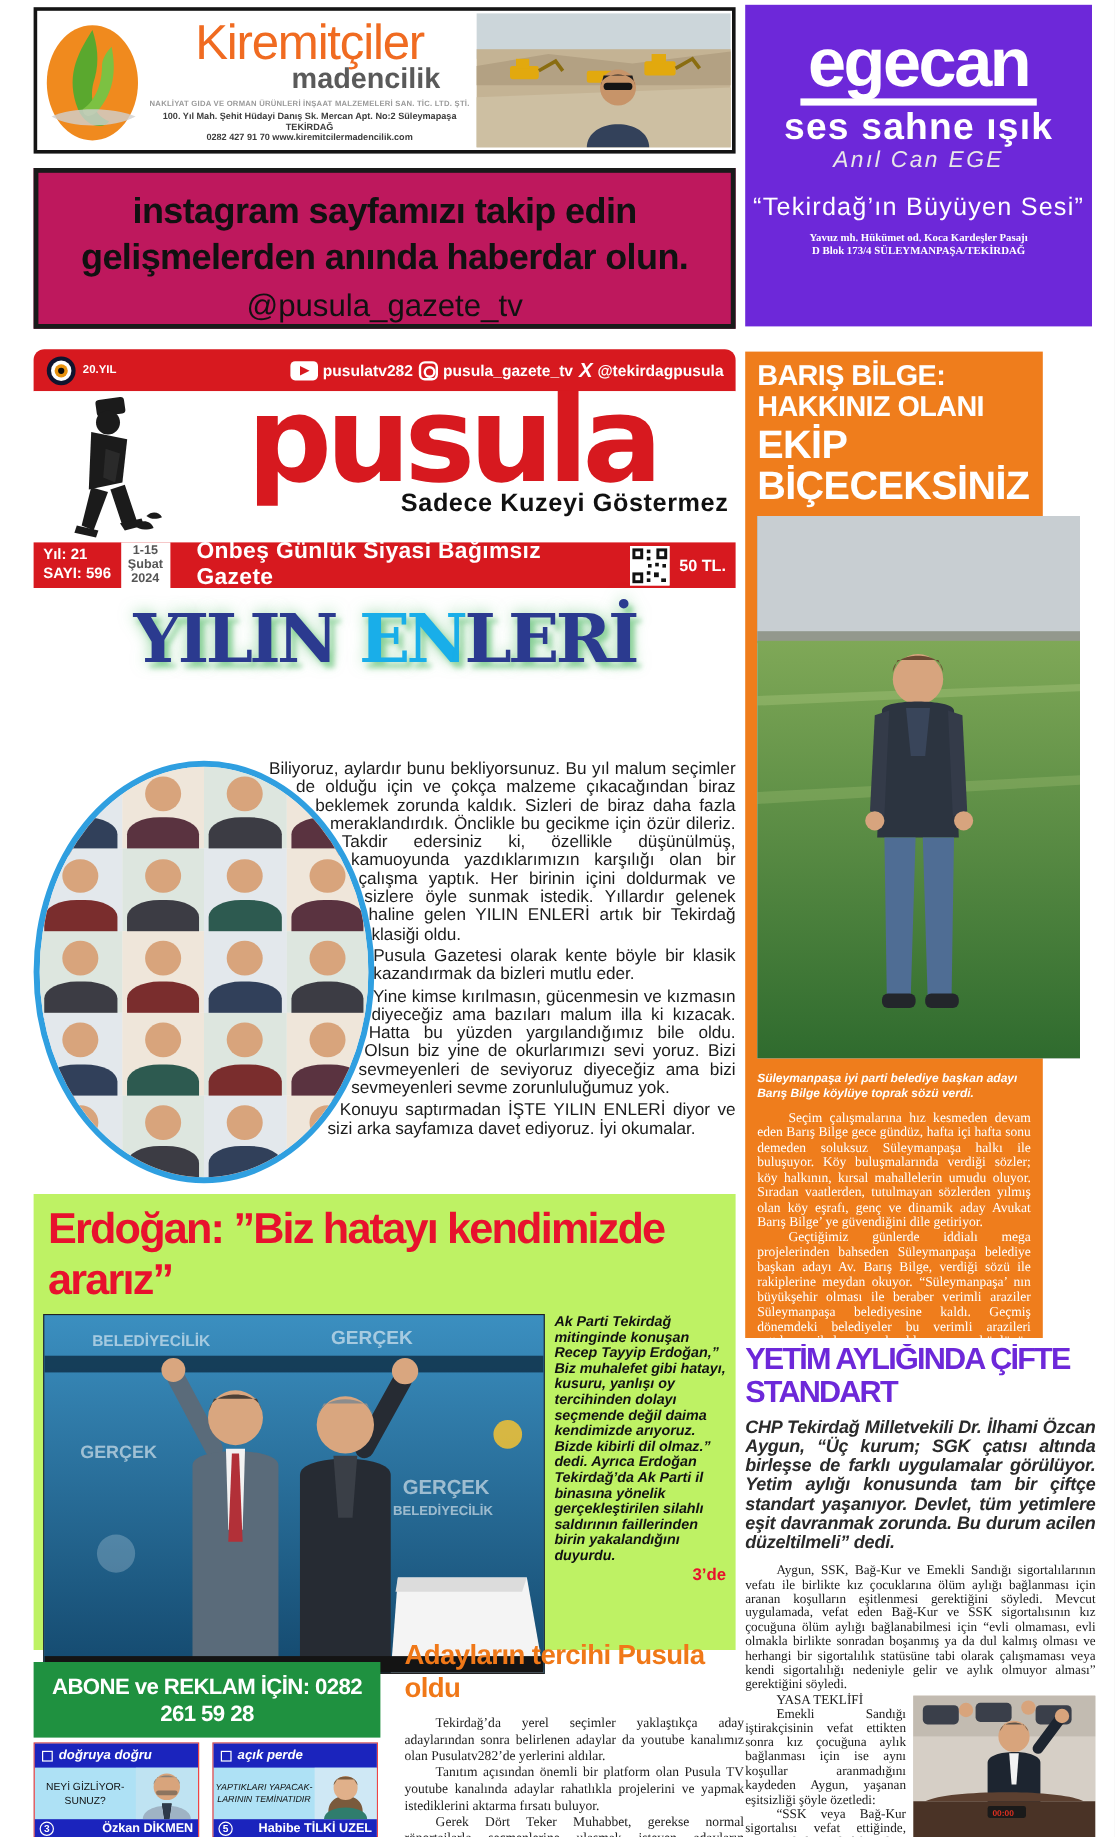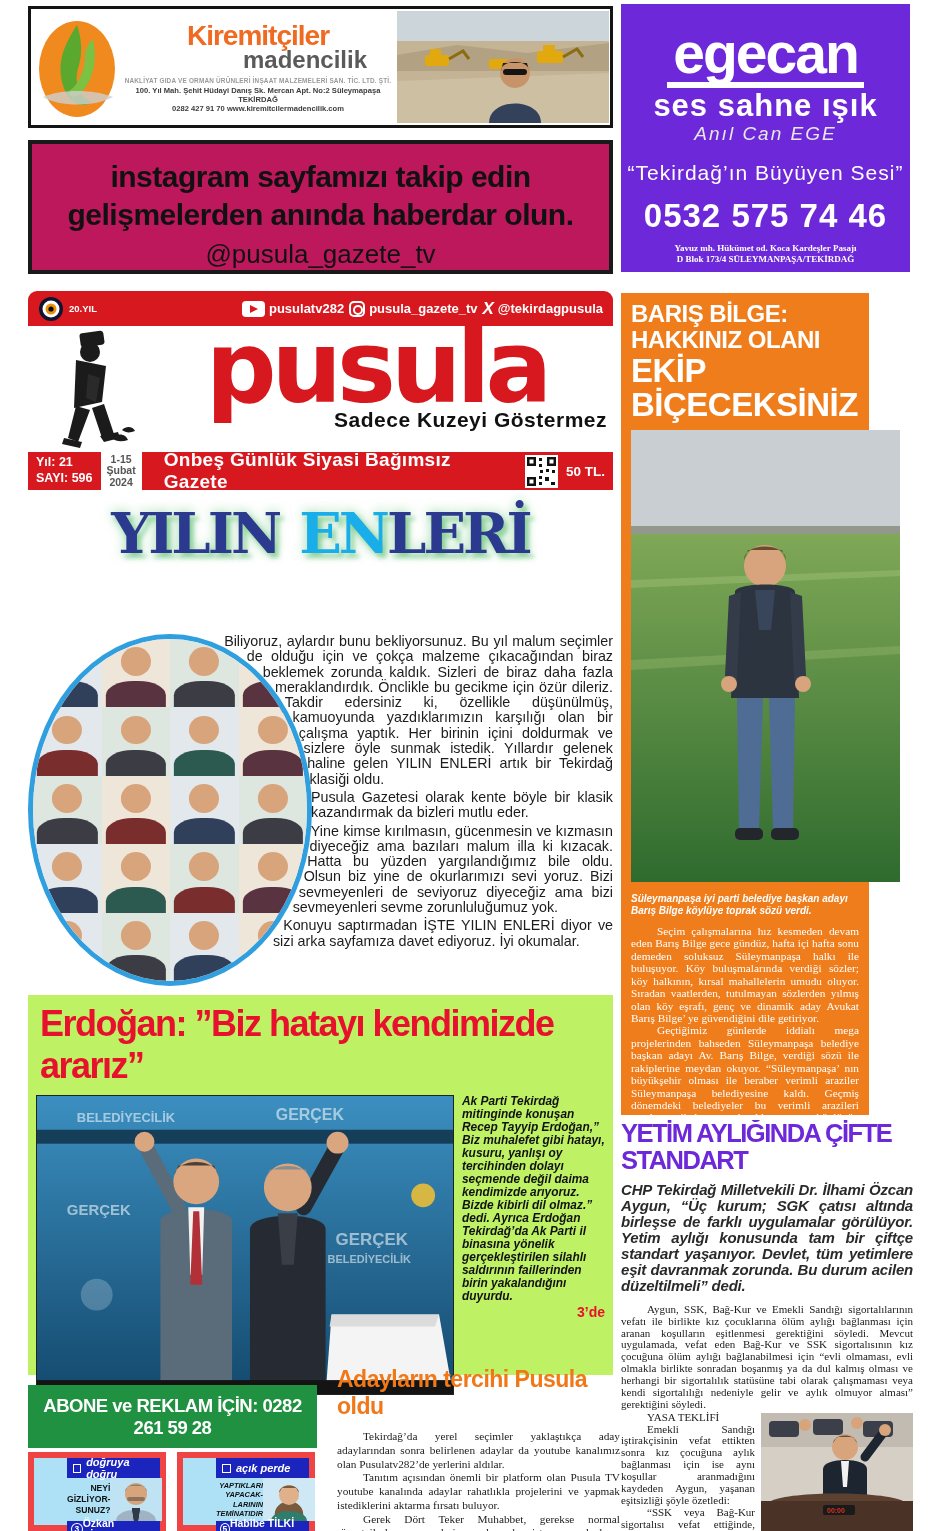--- a/index.html
+++ b/index.html
@@ -4,21 +4,21 @@
 <style>
   * { margin:0; padding:0; box-sizing:border-box; }
   body { background:#e9e9e9; font-family:"Liberation Sans", sans-serif; }
   .page { position:relative; width:929px; height:1531px; background:#fff; margin:0 auto; overflow:hidden; }
   .abs { position:absolute; }
 
   
   #ad-kiremitciler { left:28px; top:6px; width:585px; height:122px; border:3px solid #141414; background:#fff; display:flex; align-items:center; }
   .kirem-logo { width:84px; height:108px; flex:0 0 84px; margin-left:4px; }
   .kirem-text { flex:1; text-align:center; padding:2px 4px; }
-  .kirem-title { color:#f06b21; font-size:28px; font-weight:700; letter-spacing:-1px; line-height:1; }
+  .kirem-title { color:#f06b21; font-size:41px; font-weight:400; letter-spacing:-1px; line-height:1; }
   .kirem-sub { color:#5a5a5a; font-size:24px; font-weight:700; line-height:1; text-align:right; padding-right:26px; margin-top:-2px; }
   .kirem-l1 { color:#9a9a9a; font-size:6.4px; font-weight:700; margin-top:5px; letter-spacing:.2px; }
   .kirem-l2 { color:#3c3c3c; font-size:7.6px; font-weight:700; margin-top:2px; }
   .kirem-l3 { color:#3c3c3c; font-size:7.6px; font-weight:700; }
   .kirem-photo { width:212px; height:112px; flex:0 0 212px; margin-right:1px; }
 
   
   #ad-egecan { left:621px; top:4px; width:289px; height:268px; background:#6d28d9; color:#fff; text-align:center; padding-top:22px; }
   .ege-name { font-size:57px; font-weight:800; letter-spacing:-2px; line-height:.95; display:inline-block; border-bottom:6px solid #fff; padding:0 6px 2px 6px; }
   .ege-sub { font-size:31px; font-weight:800; letter-spacing:1px; line-height:1.05; margin-top:2px; }
@@ -90,26 +90,26 @@
   .erdogan-head { padding:8px 10px 2px 12px; font-size:36px; font-weight:800; color:#e8112d; letter-spacing:-1.5px; }
   .erdogan-body { display:flex; padding:6px 8px 4px 8px; gap:8px; }
   .erdogan-photo { width:418px; height:300px; flex:0 0 418px; border:1px solid #222; background:#2e7fae; }
   .erdogan-text { flex:1; font-size:11.9px; font-weight:700; font-style:italic; line-height:1.09; color:#111; }
   .page-ref { text-align:right; color:#e8112d; font-size:14px; font-weight:800; font-style:normal; margin-top:2px; }
 
   
   #abone { left:28px; top:1385px; width:289px; height:63px; background:#1f9140; color:#fff; display:flex; align-items:center; justify-content:center; text-align:center; font-size:18.5px; font-weight:800; letter-spacing:-.5px; }
 
   
-  .cand { position:absolute; top:1452px; width:138px; height:79px; border:6px solid #ef4444; background:#aee1f5;padding-left:33px; }
+  .cand { position:absolute; top:1452px; width:138px; height:79px; border:1px solid #ef4444; background:#aee1f5; }
   #cand-1 { left:28px; } #cand-2 { left:177px; }
   .cand-head { height:20px; background:#1b24bd; color:#fff; display:flex; align-items:center; gap:5px; padding:0 6px; font-size:11px; font-style:italic; font-weight:600; }
   .box-icon { width:9px; height:9px; border:1.5px solid #fff; }
   .cand-bodyrow { height:43px; display:flex; align-items:center; }
-  .cand-slogan { flex:1; font-size:8.6px; font-weight:700; text-align:right; color:#101010; line-height:1.25; }
+  .cand-slogan { flex:1; font-size:8.6px; font-weight:400; text-align:center; color:#101010; line-height:1.25; }
   .cand-slogan.it { font-style:italic; font-size:7.4px; }
   .cand-photo { width:52px; height:43px; flex:0 0 52px; }
   .cand-foot { height:16px; background:#1b24bd; color:#fff; display:flex; align-items:center; padding:0 4px; font-size:10.5px; font-weight:700; }
   .cand-num { width:12px; height:12px; border:1.5px solid #fff; border-radius:50%; display:flex; align-items:center; justify-content:center; font-size:8.5px; margin-right:auto; }
 
   
   #adaylar { left:337px; top:1366px; width:283px; height:165px; }
   .adaylar-head { color:#f07818; font-size:23px; font-weight:800; letter-spacing:-.5px; margin-bottom:10px; }
   #adaylar p { font-family:"Liberation Serif", serif; font-size:11.3px; line-height:1.22; text-align:justify; text-indent:26px; color:#222; }
 
@@ -166,21 +166,20 @@
         <path d="M92 112 C92 86 144 86 144 112Z" fill="#33415a"></path>
       </g>
     </svg>
   </div>
 
   <div class="abs" id="ad-egecan">
     <div class="ege-name">egecan</div>
     <div class="ege-sub">ses sahne ışık</div>
     <div class="ege-person">Anıl Can EGE</div>
     <div class="ege-slogan">“Tekirdağ’ın Büyüyen Sesi”</div>
-    <div class="ege-phone">0532 575 74 46</div>
     <div class="ege-addr">
       <div>Yavuz mh. Hükümet od. Koca Kardeşler Pasajı</div>
       <div>D Blok 173/4 SÜLEYMANPAŞA/TEKİRDAĞ</div>
     </div>
   </div>
 
   <div class="abs" id="insta">
     <div class="insta-line">instagram sayfamızı takip edin</div>
     <div class="insta-line">gelişmelerden anında haberdar olun.</div>
     <div class="insta-handle">@pusula_gazete_tv</div>

